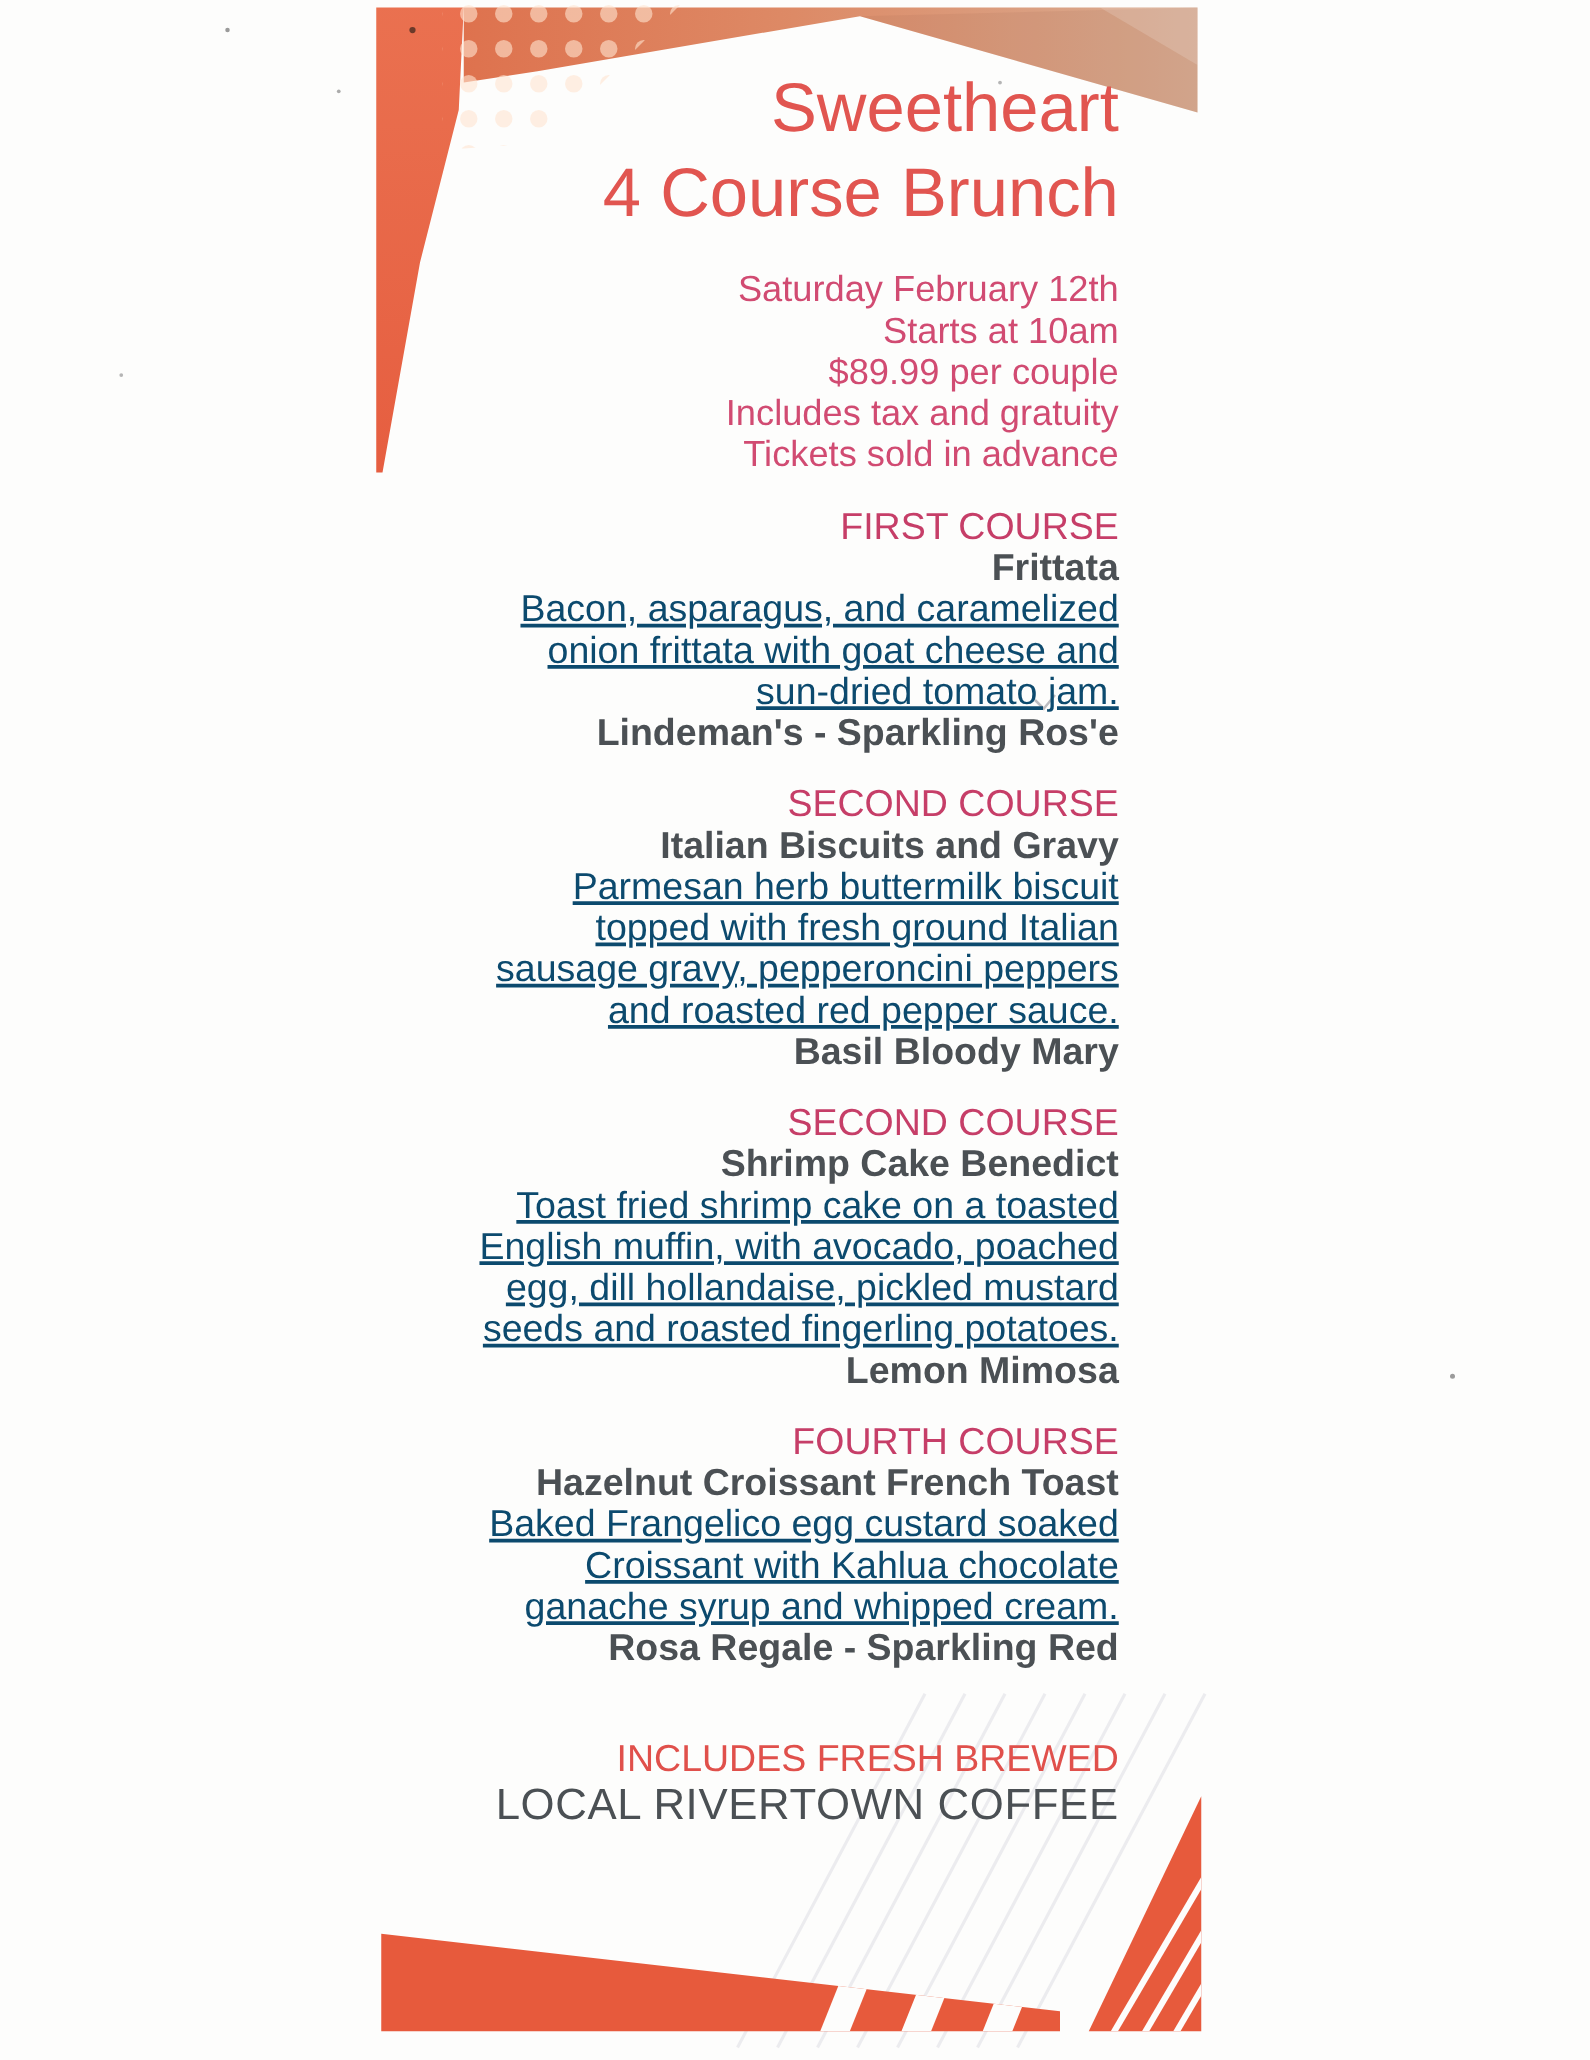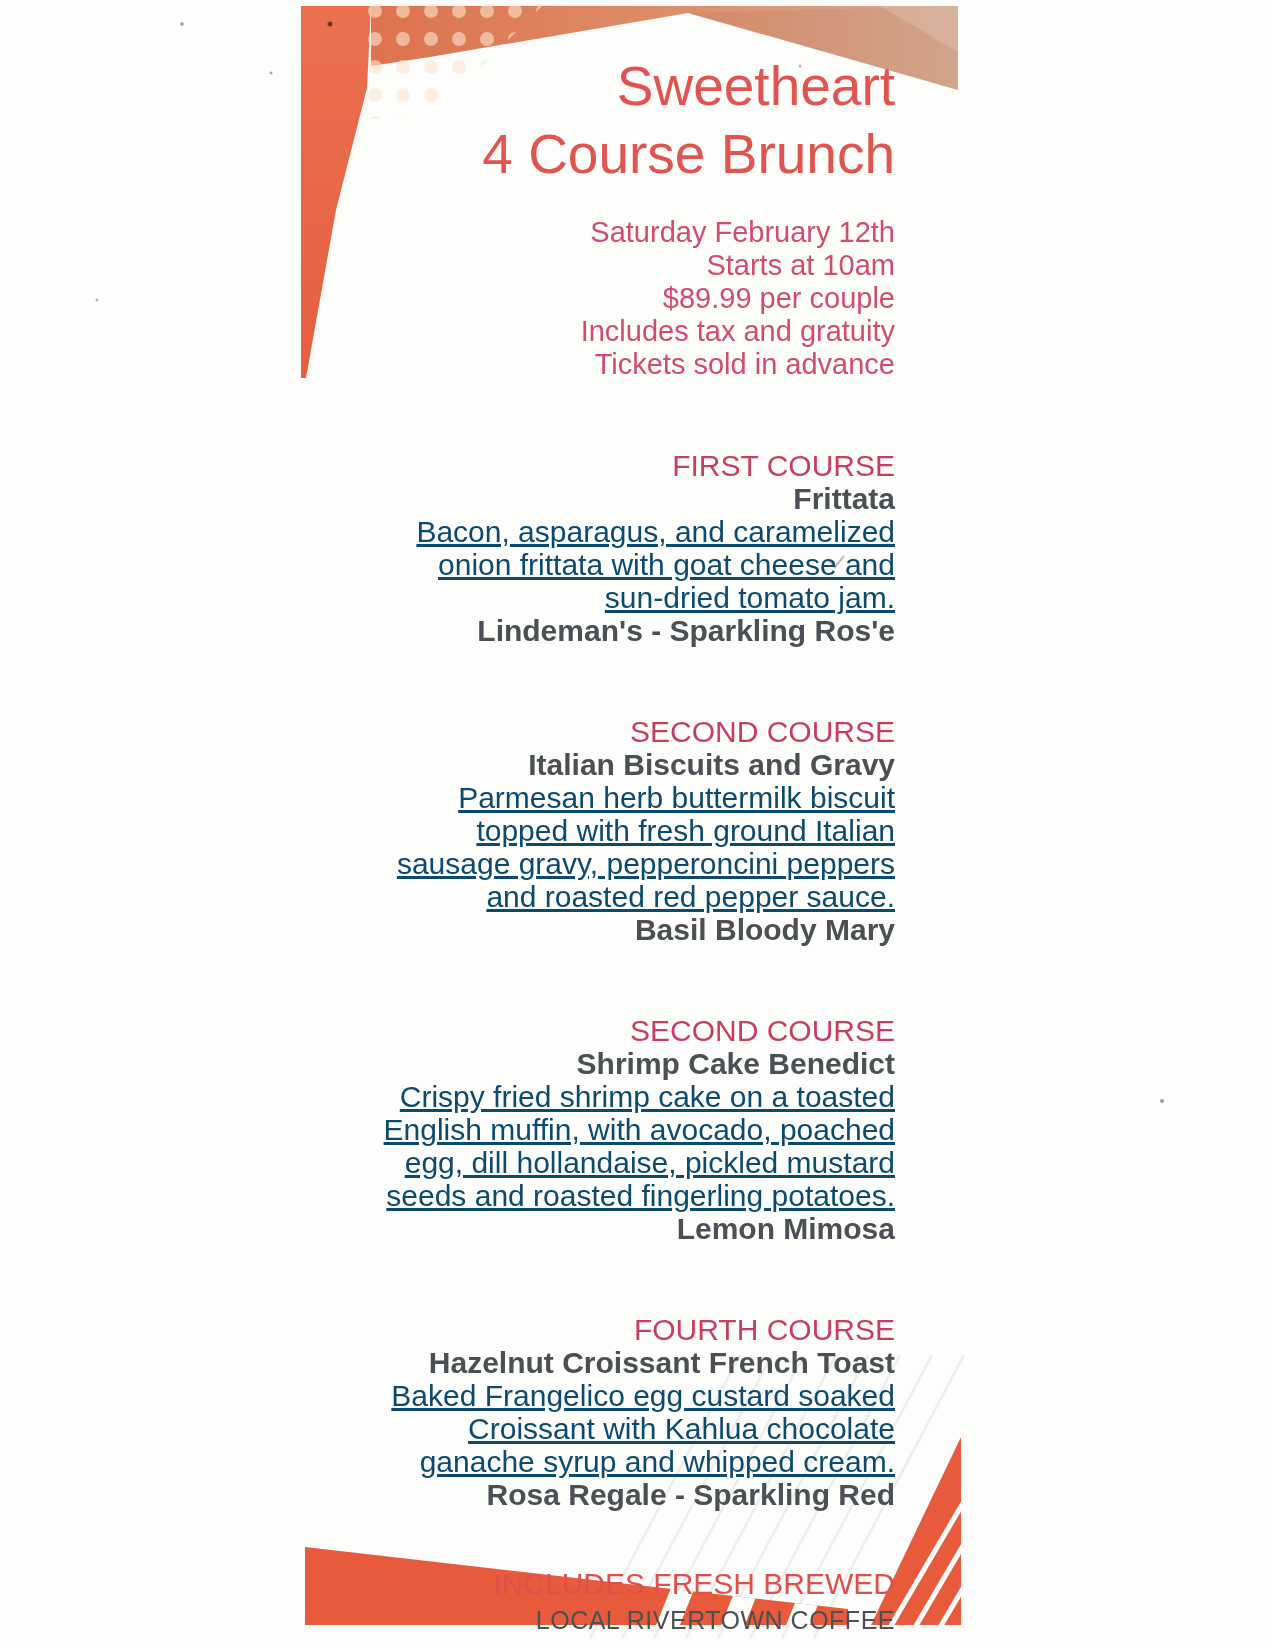--- a/index.html
+++ b/index.html
@@ -8,29 +8,29 @@
     background:#fdfdfc;
     font-family:"Liberation Sans","DejaVu Sans",sans-serif;
   }
   svg.deco{position:absolute;left:0;top:0;z-index:1;}
   .content{
     position:absolute;left:275px;top:0;width:620px;z-index:2;
     text-align:right;color:#54585c;
   }
   .title{margin-top:52px;font-size:55px;line-height:68px;font-weight:400;color:#e15550;}
   .details{margin-top:28px;font-size:29px;line-height:33px;color:#d14b72;white-space:pre-line;}
-  .course{margin-top:68px;}
+  .course{margin-top:24px;}
   .course:first-of-type{margin-top:42px;}
   .course-header{font-size:30px;line-height:33px;color:#c63e68;}
   .dish{font-size:30px;line-height:33px;font-weight:700;color:#4b5054;}
   .desc{font-size:30px;line-height:33px;color:#0c4a6e;white-space:pre-line;text-decoration:underline;}
   .pairing{font-size:30px;line-height:33px;font-weight:700;color:#4b5054;}
   .footer{margin-top:56px;}
   .footer-line1{font-size:30px;line-height:33px;color:#e0504b;}
-  .footer-line2{font-size:25px;line-height:40px;color:#4b5054;letter-spacing:0.5px;}
+  .footer-line2{font-size:35px;line-height:40px;color:#4b5054;letter-spacing:0.5px;}
 </style>
 </head>
 <body>
 
 <svg class="deco" width="1272" height="1648" viewBox="0 0 1272 1648" aria-hidden="true">
   <defs>
     <linearGradient id="leftGrad" gradientUnits="userSpaceOnUse" x1="0" y1="0" x2="0" y2="380">
       <stop offset="0" stop-color="#ea7150"></stop>
       <stop offset="1" stop-color="#e65e40"></stop>
     </linearGradient>
@@ -127,21 +127,21 @@
     <div class="desc">Parmesan herb buttermilk biscuit
 topped with fresh ground Italian
 sausage gravy, pepperoncini peppers
 and roasted red pepper sauce.</div>
     <div class="pairing">Basil Bloody Mary</div>
   </div>
 
   <div class="course">
     <div class="course-header">SECOND COURSE</div>
     <div class="dish">Shrimp Cake Benedict</div>
-    <div class="desc">Crispy fried shrimp cake on a toasted
+    <div class="desc">Toast fried shrimp cake on a toasted
 English muffin, with avocado, poached
 egg, dill hollandaise, pickled mustard
 seeds and roasted fingerling potatoes.</div>
     <div class="pairing">Lemon Mimosa</div>
   </div>
 
   <div class="course">
     <div class="course-header">FOURTH COURSE</div>
     <div class="dish">Hazelnut Croissant French Toast</div>
     <div class="desc">Baked Frangelico egg custard soaked

